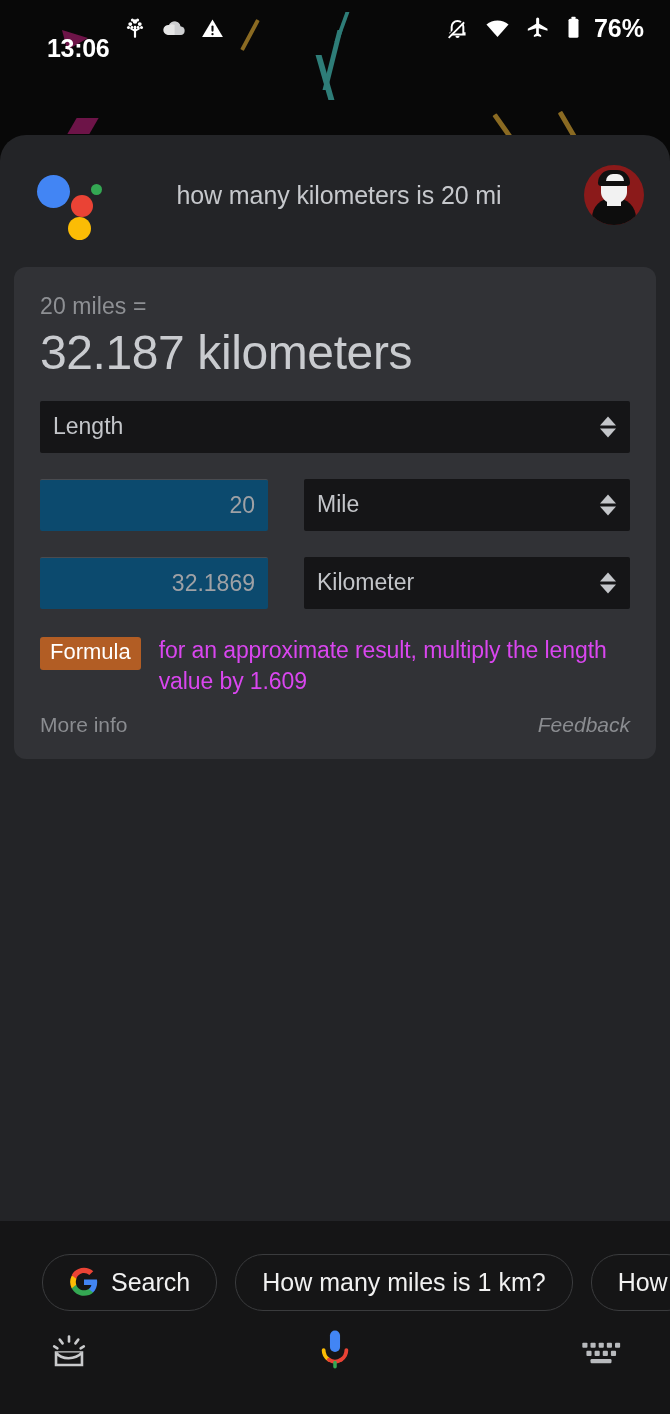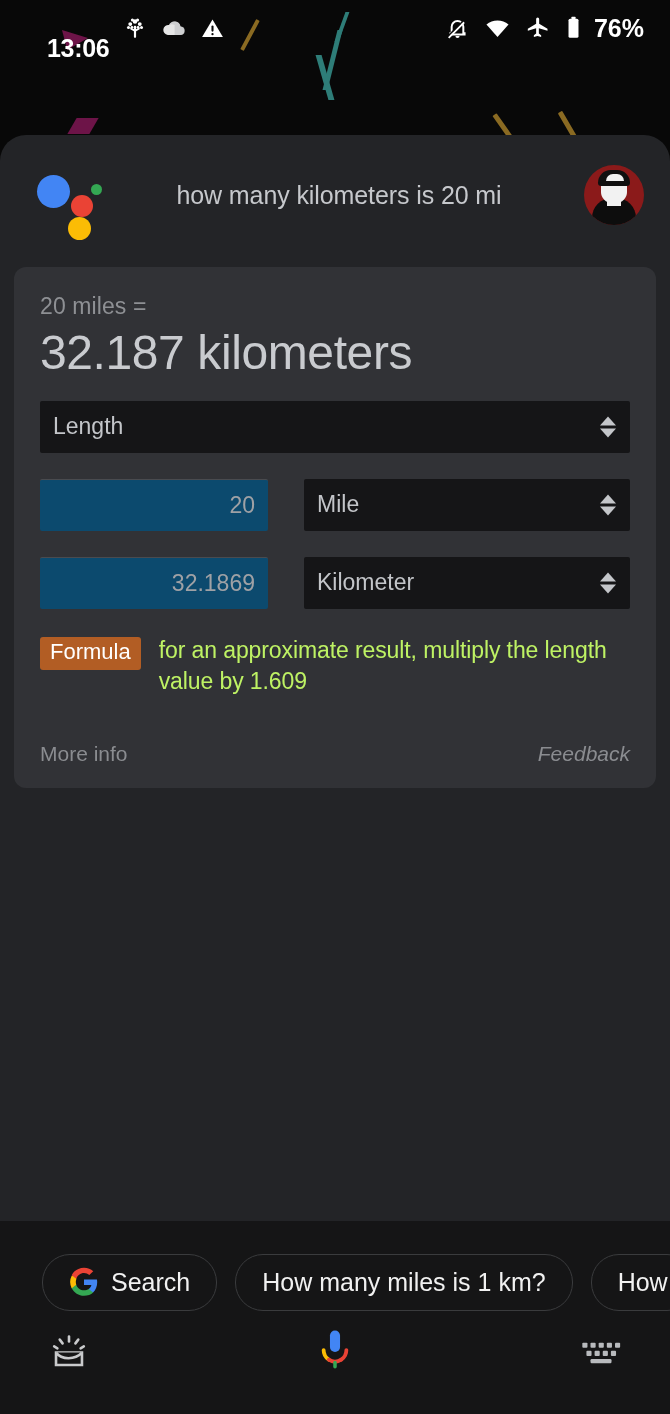--- a/index.html
+++ b/index.html
@@ -143,25 +143,25 @@
 
   
   .formula-row { display:flex; gap:18px; margin-top:14px; }
   .formula-badge {
     background:#b25d24; color:#ffffff; font-size:22px;
     padding:3px 10px 5px 10px; border-radius:3px; height:33px;
     display:inline-flex; align-items:center; flex:0 0 auto;
     margin-top:2px;
   }
   .formula-text {
-    font-size:23px; color:#bef264; line-height:1.38; letter-spacing:-0.1px;
+    font-size:23px; color:#d946ef; line-height:1.38; letter-spacing:-0.1px;
   }
   .card-links {
     display:flex; justify-content:space-between; align-items:flex-end;
-    margin-top:44px;
+    margin-top:15px;
   }
   .link-more { font-size:21px; color:#8a8c90; }
   .link-feedback { font-size:21px; color:#8a8c90; font-style:italic; }
 
   
   .bottombar {
     position:absolute; left:0; top:1221px; width:670px; height:230px;
     background:#151516; z-index:7;
   }
   .chips {

